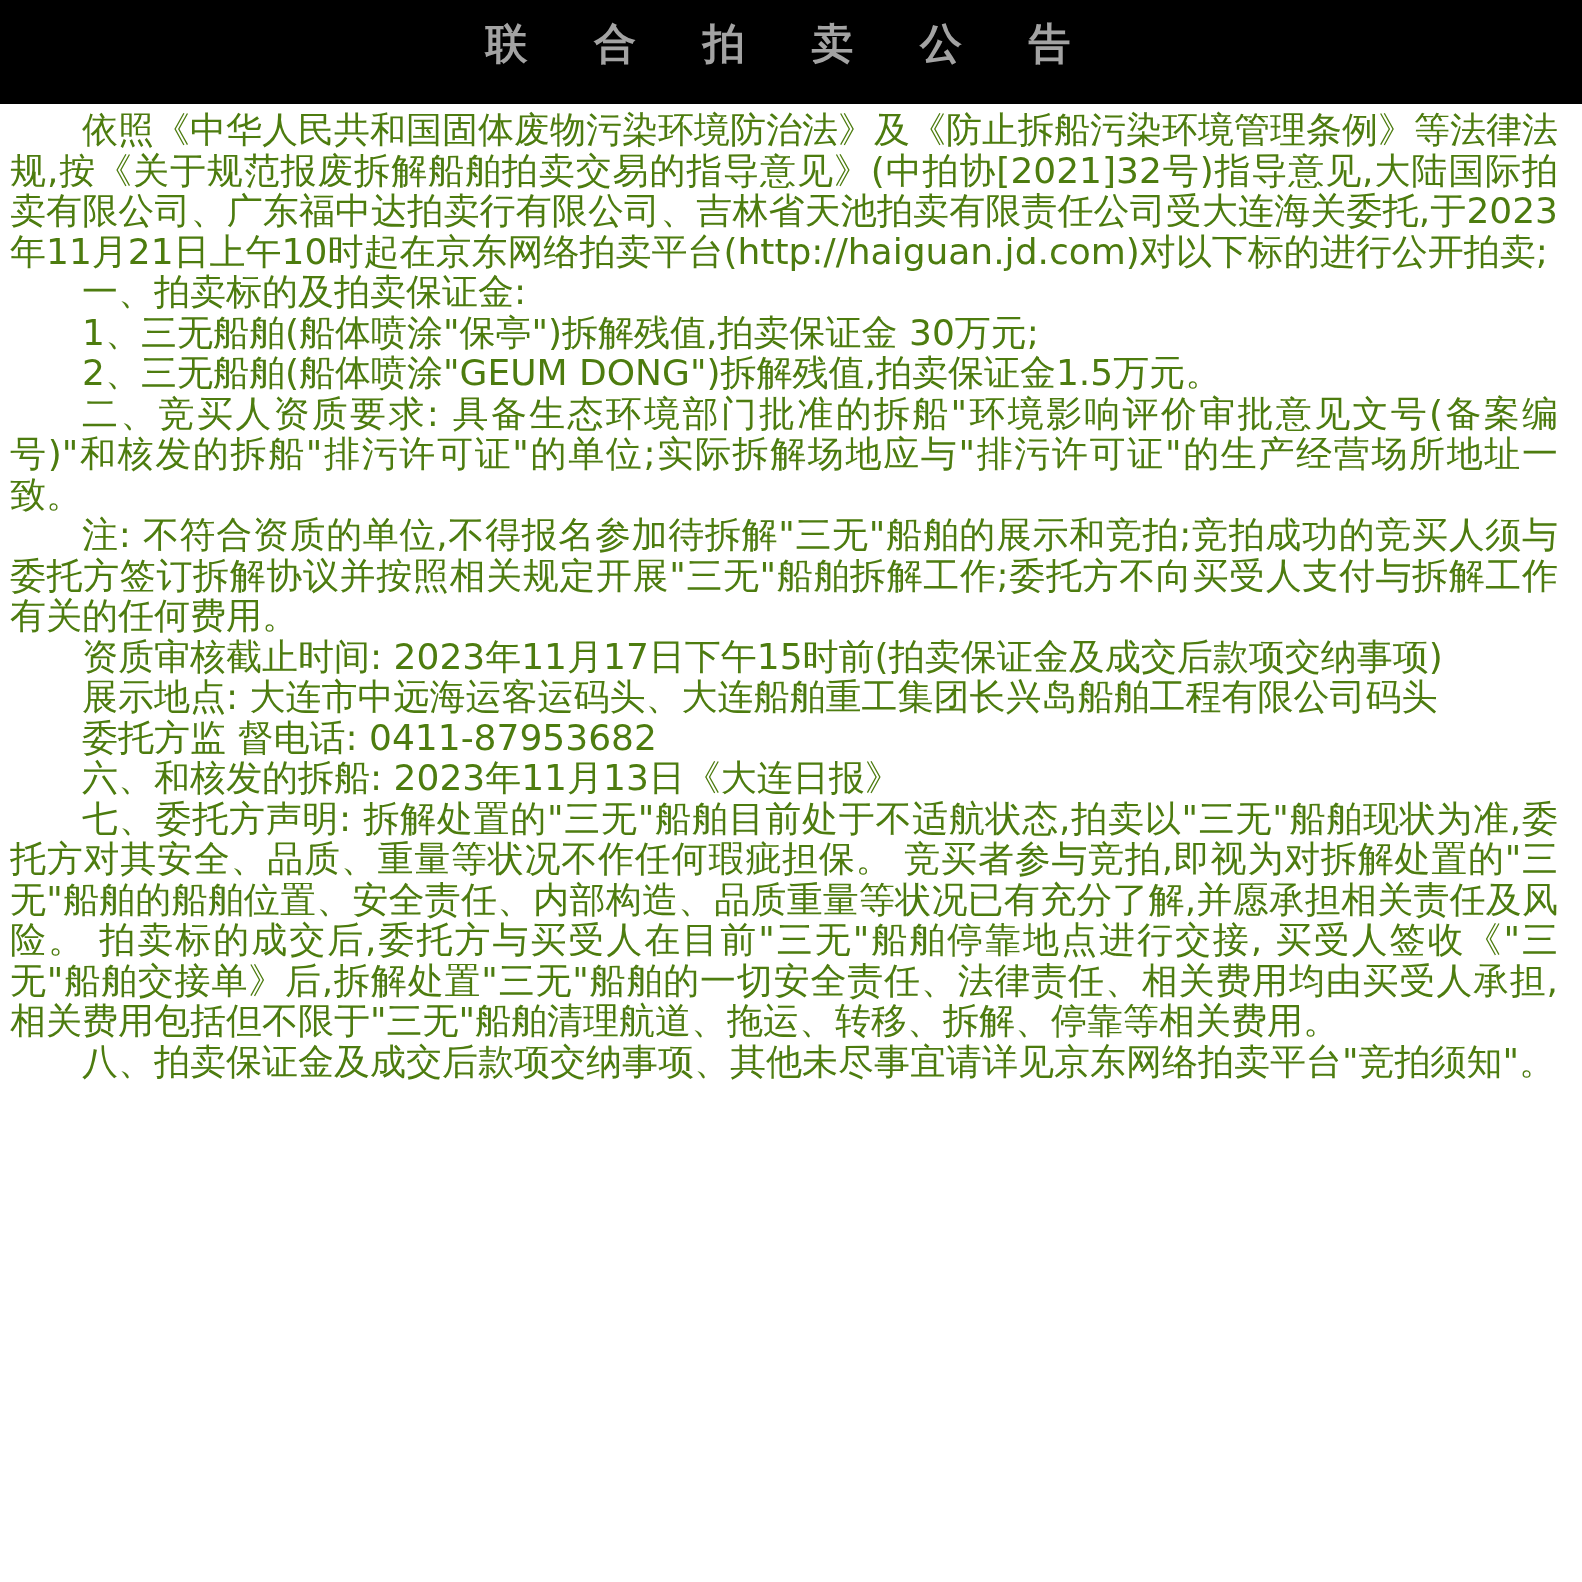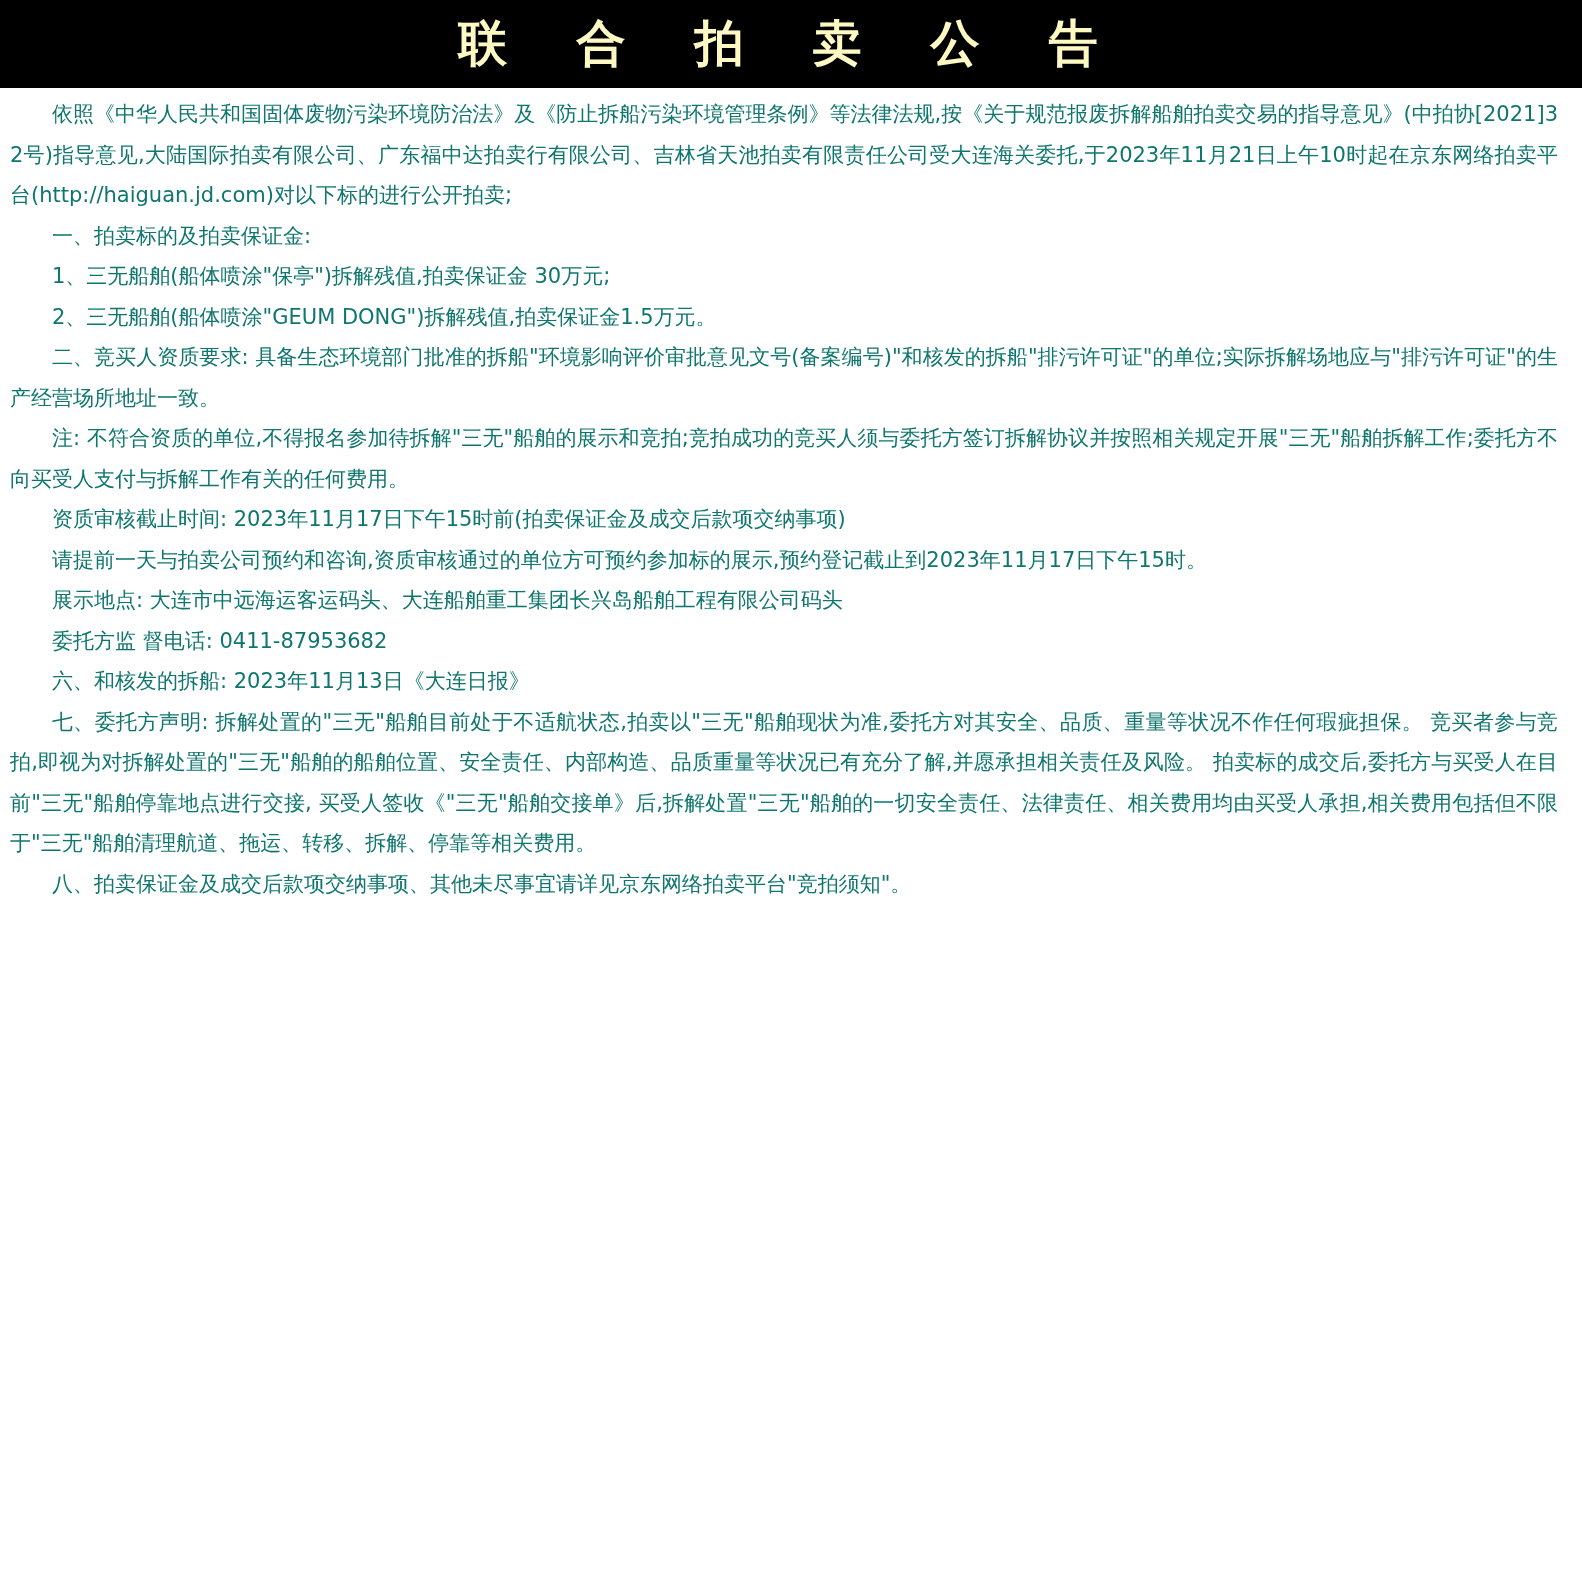--- a/index.html
+++ b/index.html
@@ -11,35 +11,35 @@
   #page {
     position: relative;
     width: 1582px;
     height: 1582px;
     background: #ffffff;
     font-family: "DejaVu Sans", "Liberation Sans", sans-serif;
     overflow: hidden;
   }
   .title-bar {
     background: #000000;
-    color: #fef9c3;
+    color: #a3a3a3;
     text-align: center;
-    font-size: 49px;
+    font-size: 42px;
     font-weight: bold;
     letter-spacing: 26px;
     line-height: 88px;
-    height: 88px;
+    height: 104px;
     padding: 0;
     white-space: nowrap;
   }
   .body-text {
     padding: 6px 24px 0 10px;
-    font-size: 21px;
+    font-size: 36px;
     line-height: 40.5px;
-    color: #0f766e;
+    color: #4d7c0f;
     text-align: justify;
     text-justify: inter-character;
   }
   .para {
     margin: 0;
     padding: 0;
     text-indent: 2em;
     white-space: normal;
     word-break: break-all;
   }
@@ -52,21 +52,20 @@
   <div class="title-bar">联 合 拍 卖 公 告</div>
 
   <div class="body-text">
     <p class="para">依照《中华人民共和国固体废物污染环境防治法》及《防止拆船污染环境管理条例》等法律法规,按《关于规范报废拆解船舶拍卖交易的指导意见》(中拍协[2021]32号)指导意见,大陆国际拍卖有限公司、广东福中达拍卖行有限公司、吉林省天池拍卖有限责任公司受大连海关委托,于2023年11月21日上午10时起在京东网络拍卖平台(http://haiguan.jd.com)对以下标的进行公开拍卖;</p>
     <p class="para">一、拍卖标的及拍卖保证金:</p>
     <p class="para">1、三无船舶(船体喷涂"保亭")拆解残值,拍卖保证金 30万元;</p>
     <p class="para">2、三无船舶(船体喷涂"GEUM DONG")拆解残值,拍卖保证金1.5万元。</p>
     <p class="para">二、竞买人资质要求: 具备生态环境部门批准的拆船"环境影响评价审批意见文号(备案编号)"和核发的拆船"排污许可证"的单位;实际拆解场地应与"排污许可证"的生产经营场所地址一致。</p>
     <p class="para">注: 不符合资质的单位,不得报名参加待拆解"三无"船舶的展示和竞拍;竞拍成功的竞买人须与委托方签订拆解协议并按照相关规定开展"三无"船舶拆解工作;委托方不向买受人支付与拆解工作有关的任何费用。</p>
     <p class="para">资质审核截止时间: 2023年11月17日下午15时前(拍卖保证金及成交后款项交纳事项)</p>
-    <p class="para">请提前一天与拍卖公司预约和咨询,资质审核通过的单位方可预约参加标的展示,预约登记截止到2023年11月17日下午15时。</p>
     <p class="para">展示地点: 大连市中远海运客运码头、大连船舶重工集团长兴岛船舶工程有限公司码头</p>
     <p class="para">委托方监 督电话: 0411-87953682</p>
     <p class="para">六、和核发的拆船: 2023年11月13日《大连日报》</p>
     <p class="para">七、委托方声明: 拆解处置的"三无"船舶目前处于不适航状态,拍卖以"三无"船舶现状为准,委托方对其安全、品质、重量等状况不作任何瑕疵担保。 竞买者参与竞拍,即视为对拆解处置的"三无"船舶的船舶位置、安全责任、内部构造、品质重量等状况已有充分了解,并愿承担相关责任及风险。 拍卖标的成交后,委托方与买受人在目前"三无"船舶停靠地点进行交接, 买受人签收《"三无"船舶交接单》后,拆解处置"三无"船舶的一切安全责任、法律责任、相关费用均由买受人承担,相关费用包括但不限于"三无"船舶清理航道、拖运、转移、拆解、停靠等相关费用。</p>
     <p class="para">八、拍卖保证金及成交后款项交纳事项、其他未尽事宜请详见京东网络拍卖平台"竞拍须知"。</p>
   </div>
 
 </div>
 
 </body></html>

